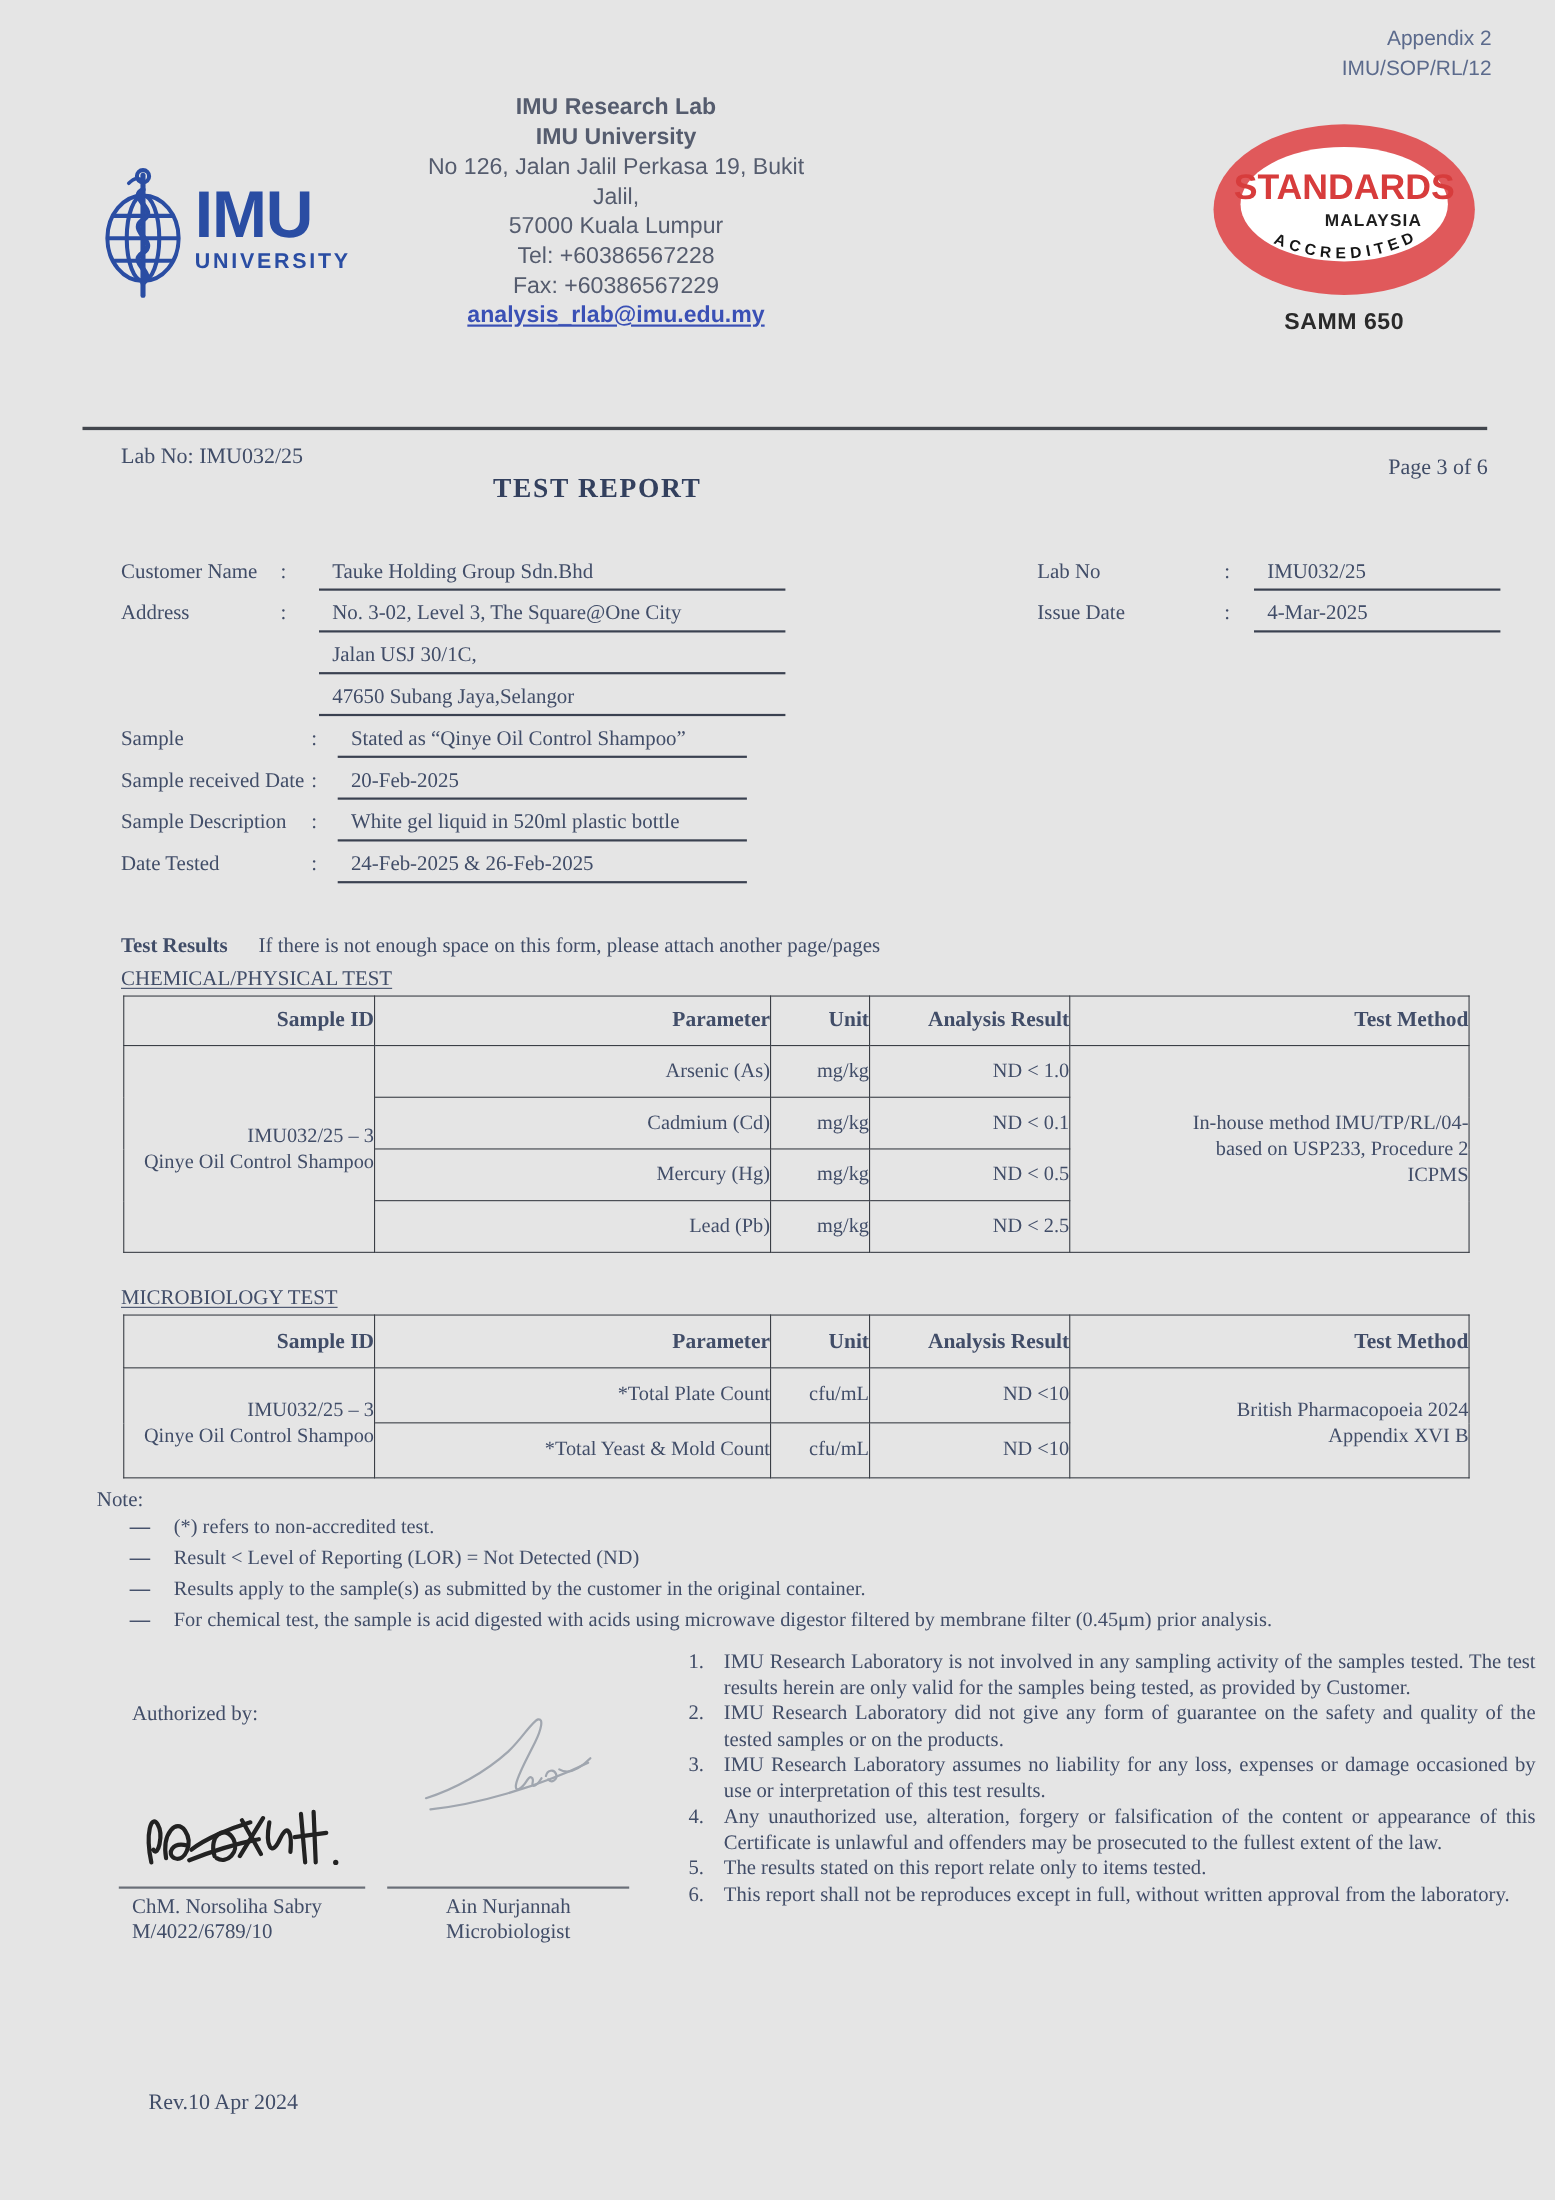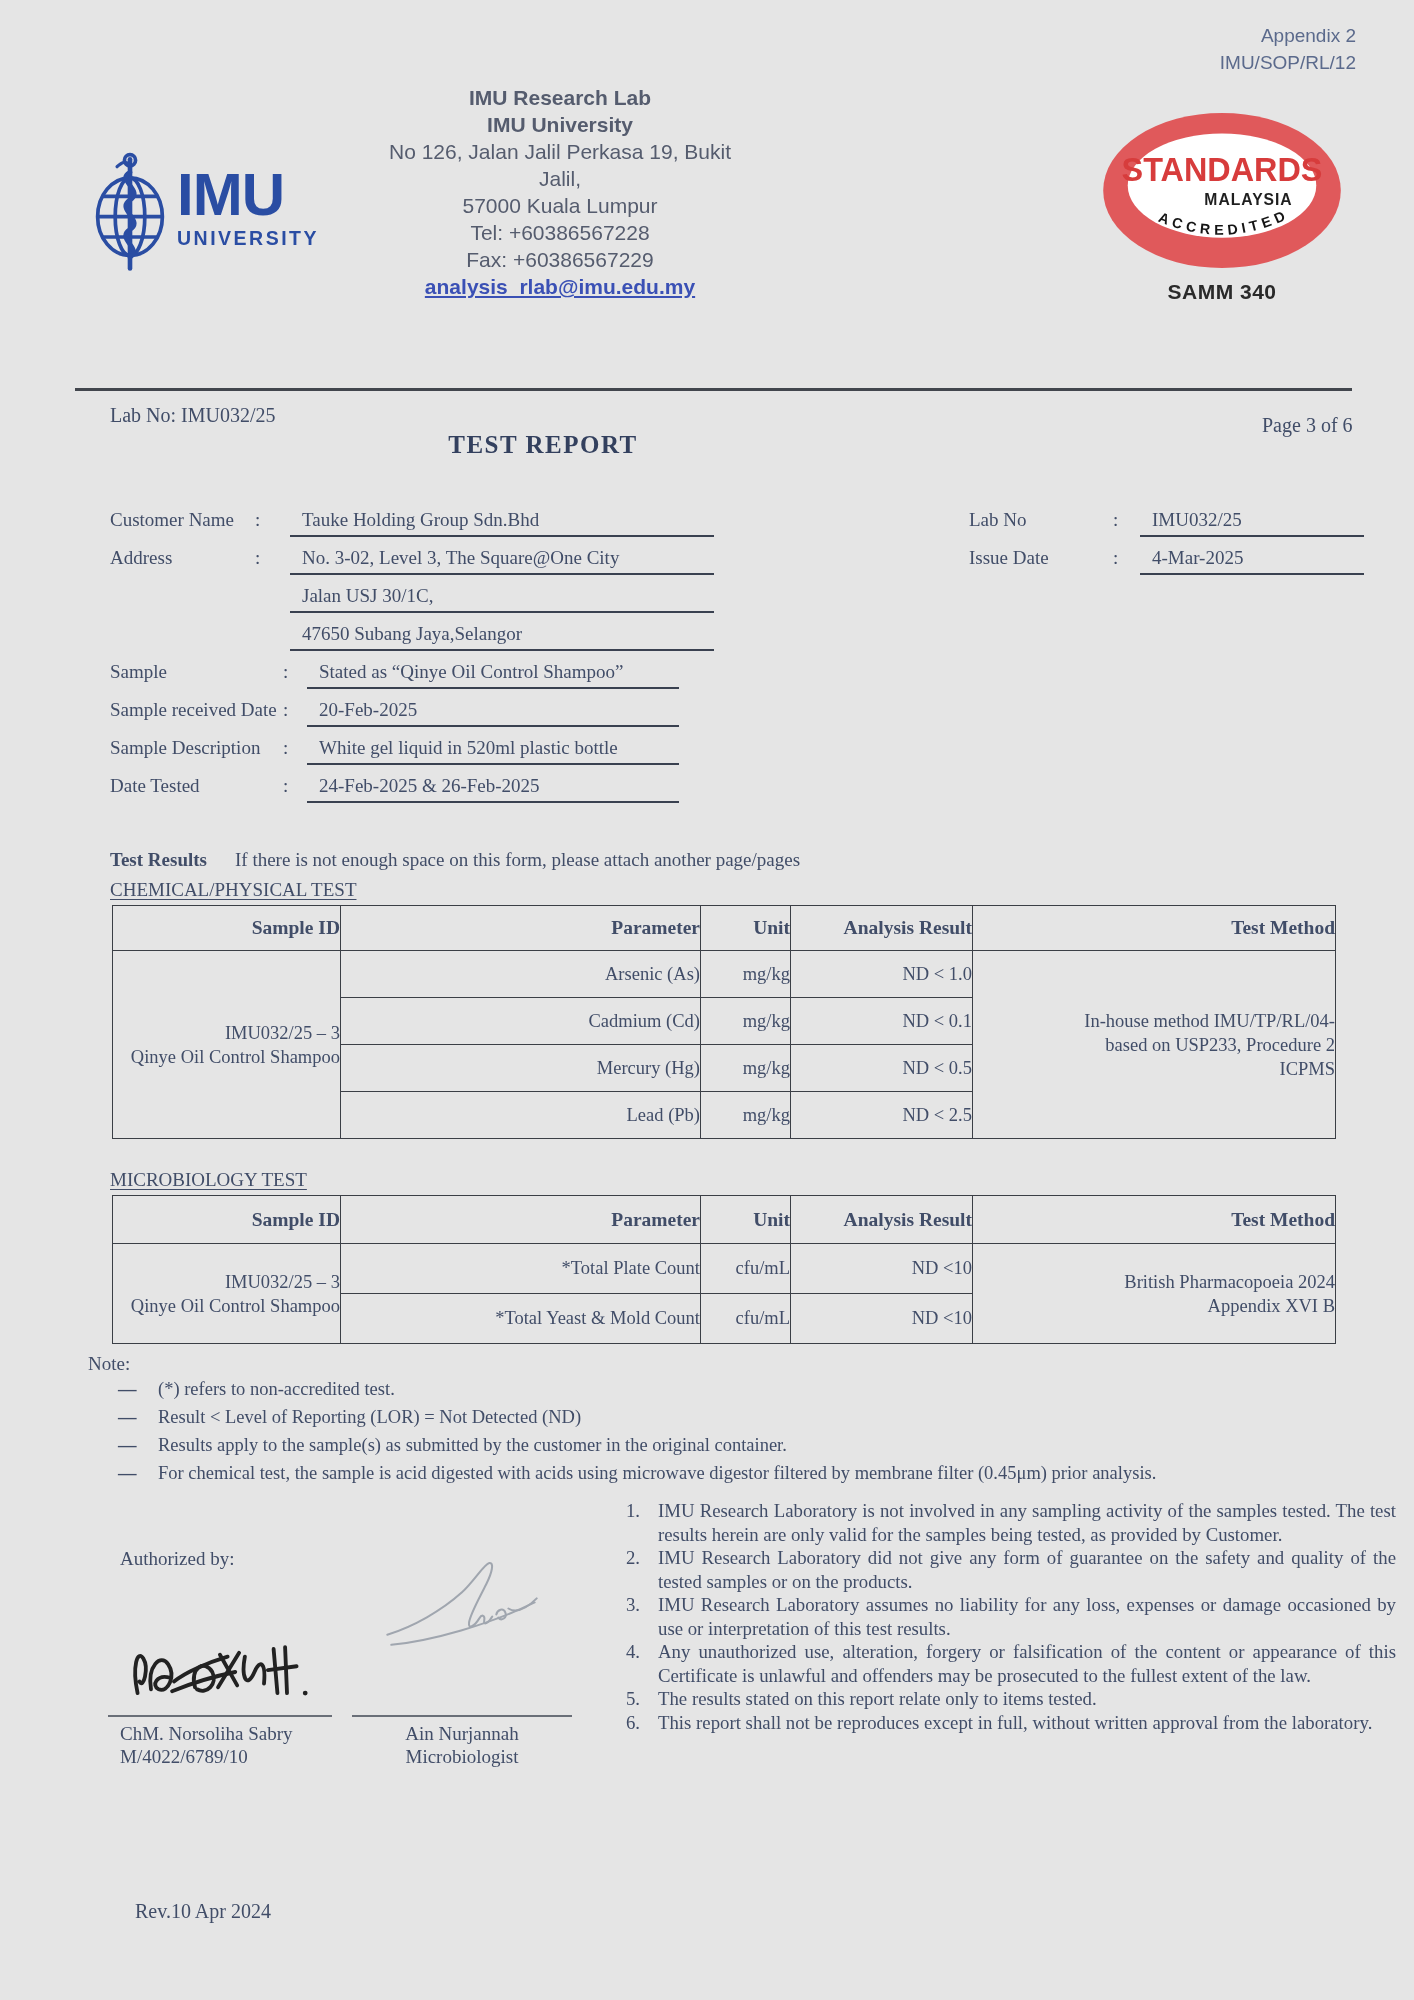--- a/index.html
+++ b/index.html
@@ -33,21 +33,21 @@
 
   .labno{left:110px;top:404px;font-size:20px;}
   .pageno{left:1262px;top:414px;font-size:20px;}
   .rtitle{left:368px;top:431px;width:350px;text-align:center;font-weight:bold;
           font-size:25px;letter-spacing:1.5px;color:#33405e;}
 
   
   .irow{position:absolute;left:0;top:0;width:1414px;height:34px;font-size:19px;}
   .irow span{position:absolute;display:block;}
   .ilabel{left:110px;top:4px;}
-  .ilabel2{left:943px;top:4px;margin-left:26px;}
+  .ilabel2{left:943px;top:4px;}
   .icolon1{left:255px;top:4px;}
   .icolon2{left:283px;top:4px;}
   .icolon3{left:1113px;top:4px;}
   .ival{height:30px;line-height:30px;border-bottom:2px solid #3a4150;padding-left:12px;}
   .iv1{left:290px;width:412px;}
   .iv2{left:307px;width:360px;}
   .iv3{left:1140px;width:212px;}
 
   
   .tr-label{left:110px;top:849px;font-size:19px;font-weight:bold;}
@@ -129,21 +129,21 @@
     <svg width="248" height="162" viewBox="0 0 250 165">
       <ellipse cx="125" cy="82" rx="121" ry="79" fill="#e0595b"></ellipse>
       <ellipse cx="125" cy="77" rx="96" ry="53" fill="#ffffff"></ellipse>
       <text x="125" y="72" text-anchor="middle" font-size="33" font-weight="bold" fill="#d73c3c">STANDARDS</text>
       <text x="152" y="97" text-anchor="middle" font-size="16" font-weight="bold" fill="#1f1f1f" letter-spacing="1">MALAYSIA</text>
       <path id="accArc" d="M 40 103 Q 125 152 210 101" fill="none"></path>
       <text font-size="14.5" font-weight="bold" fill="#151515" letter-spacing="4.5">
         <textPath href="#accArc" startOffset="12%">ACCREDITED</textPath>
       </text>
     </svg>
-    <div class="samm">SAMM 340</div>
+    <div class="samm">SAMM 650</div>
   </div>
 
   <div class="abs hr-sep"></div>
 
   <div class="abs labno">Lab No: IMU032/25</div>
   <div class="abs pageno">Page 3 of 6</div>
   <div class="abs rtitle">TEST REPORT</div>
 
   <div class="irow" style="top:505px">
     <span class="ilabel">Customer Name</span>

